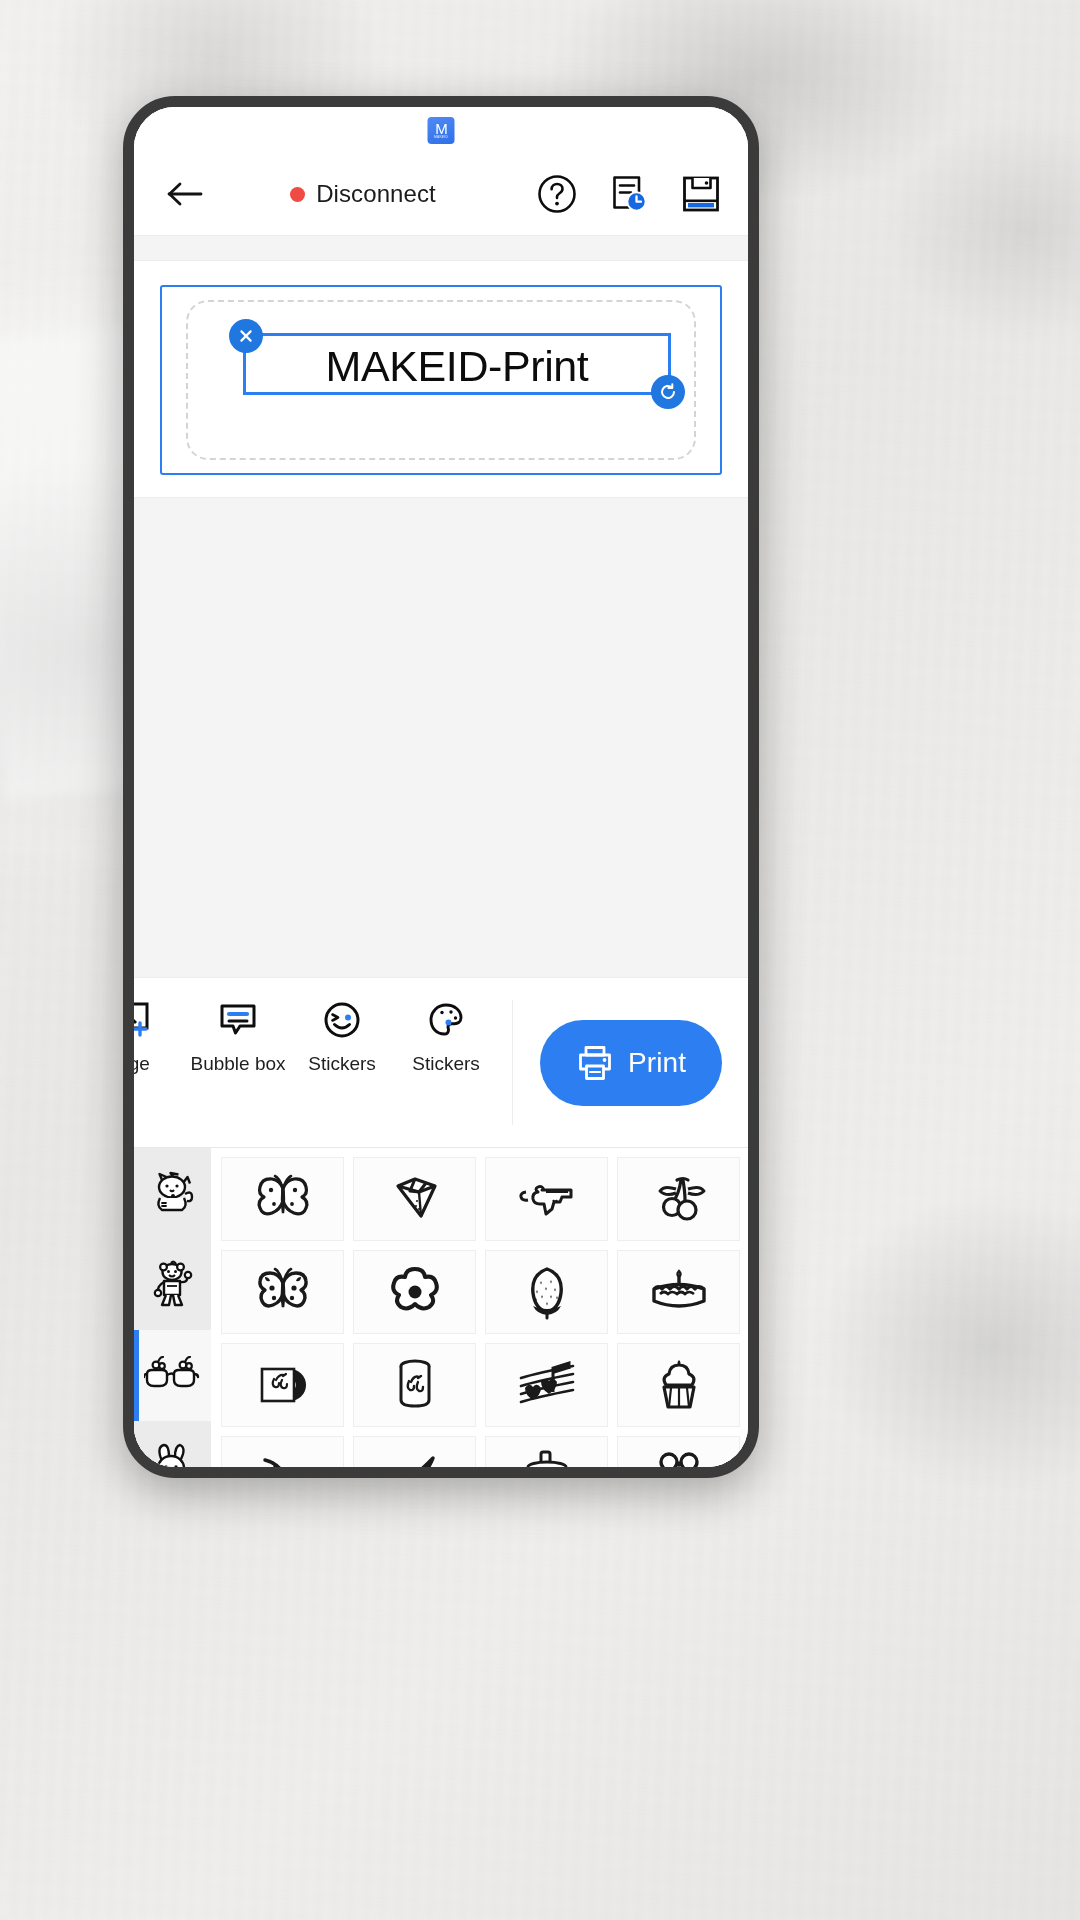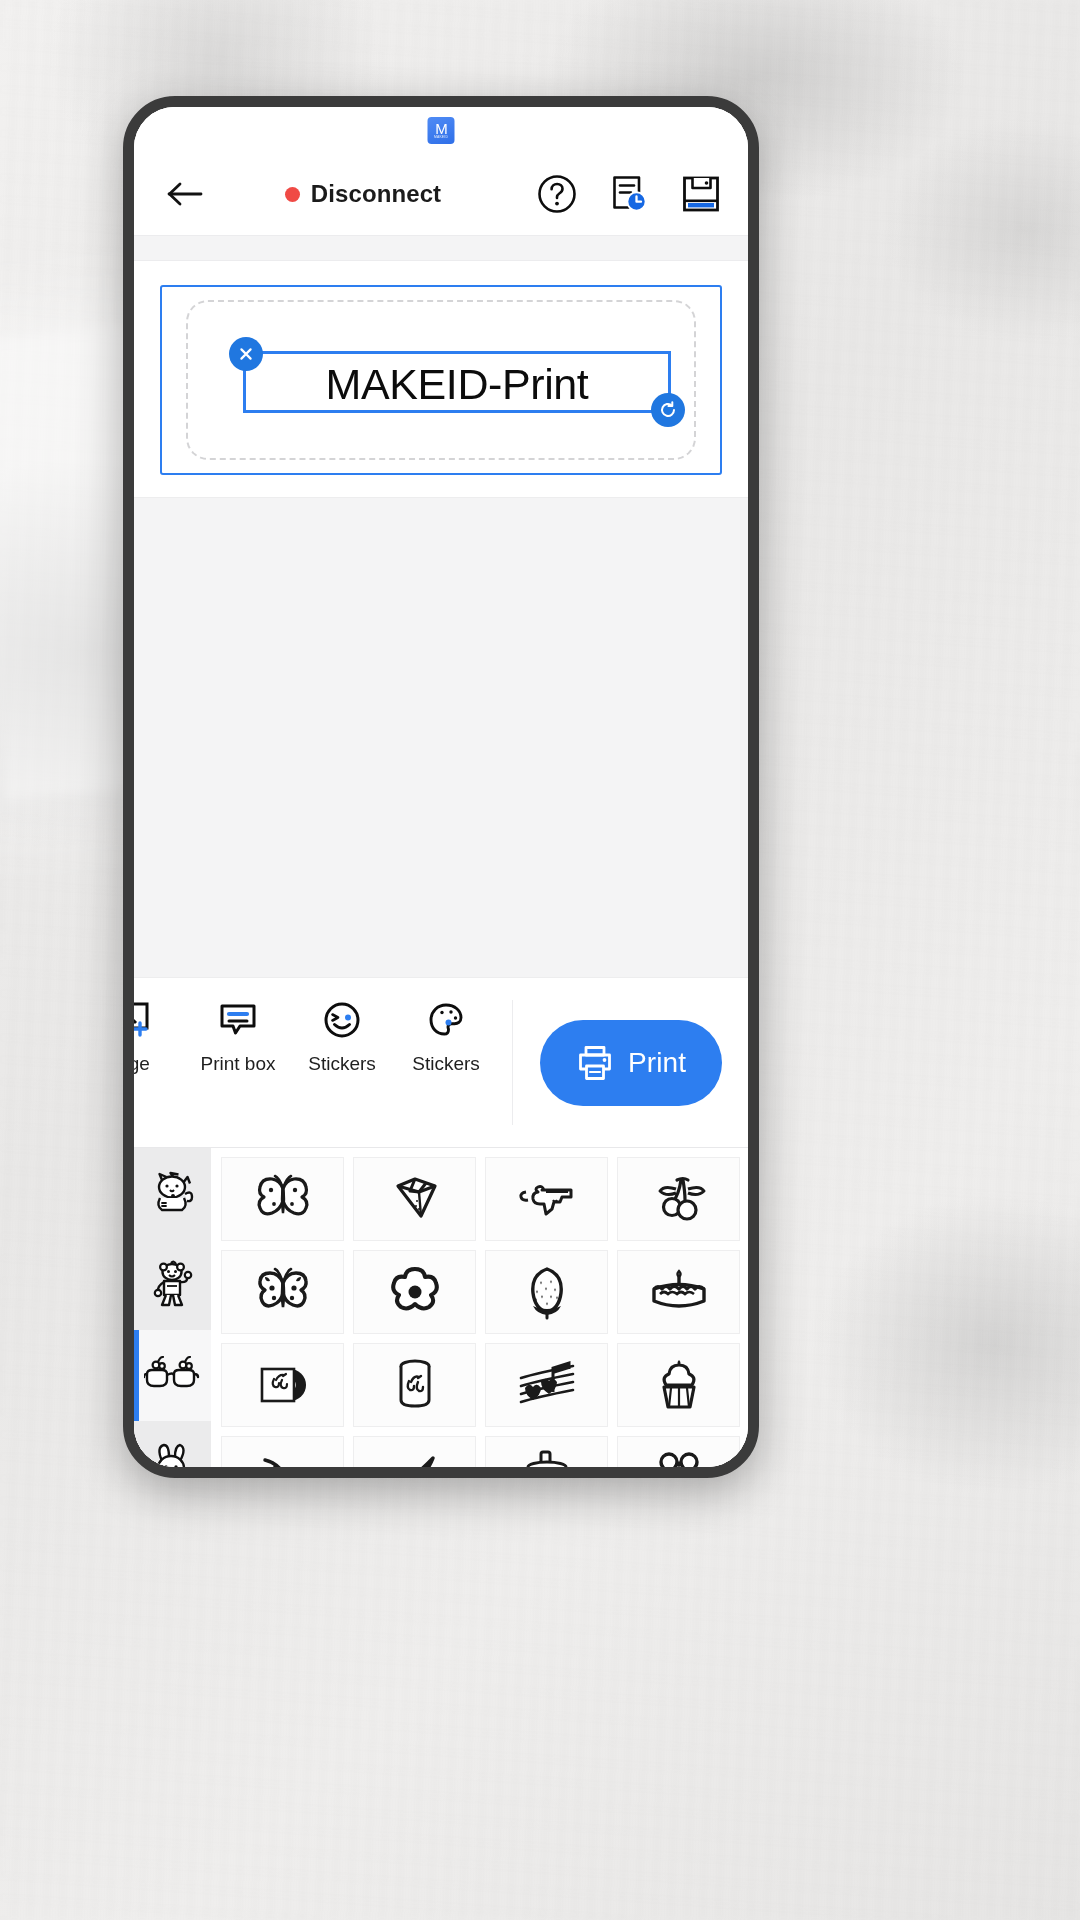--- a/index.html
+++ b/index.html
@@ -125,21 +125,21 @@
     cursor: pointer;
   }
   .conn-dot {
     width: 15px; height: 15px;
     border-radius: 50%;
     background: #f04a45;
   }
   .conn-label {
     font-size: 24px;
     color: #1b1b1b;
-    font-weight: 700;
+    font-weight: 400;
     letter-spacing: .1px;
   }
   .header-icons {
     display: flex;
     align-items: center;
     gap: 26px;
     margin-left: 6px;
   }
   .hicon { width: 46px; height: 46px; display: flex; align-items: center; justify-content: center; cursor: pointer; }
 
@@ -170,21 +170,21 @@
   }
   .label-inner-dash {
     position: absolute;
     left: 24px; right: 24px; top: 13px; bottom: 13px;
     border: 2px dashed #d4d4d6;
     border-radius: 22px;
   }
   .text-object {
     position: absolute;
     left: 81px;
-    top: 64px;
+    top: 46px;
     width: 428px;
     height: 62px;
     border: 3px solid #2d7ef0;
     display: flex;
     align-items: center;
     justify-content: center;
   }
   .text-object .txt {
     font-size: 43px;
     color: #0c0c0c;
@@ -430,21 +430,21 @@
         </div>
 
         <div class="tool">
           <span class="tool-ico">
             <svg width="40" height="40" viewBox="0 0 40 40">
               <path d="M4 6 H36 V26 H22 L17.5 33 L15 26 H4 Z" fill="#fff" stroke="#0d0d0d" stroke-width="3" stroke-linejoin="round"></path>
               <path d="M11 14 H29" stroke="#2d7ef0" stroke-width="4.2" stroke-linecap="round"></path>
               <path d="M11 21 H29" stroke="#0d0d0d" stroke-width="3" stroke-linecap="round"></path>
             </svg>
           </span>
-          <span class="tool-label">Print box</span>
+          <span class="tool-label">Bubble box</span>
         </div>
 
         <div class="tool">
           <span class="tool-ico">
             <svg width="40" height="40" viewBox="0 0 40 40">
               <circle cx="20" cy="20" r="16" fill="none" stroke="#0d0d0d" stroke-width="3"></circle>
               <path d="M10.5 14.5 L16 17.5 L10.5 20.5" fill="none" stroke="#0d0d0d" stroke-width="2.6" stroke-linecap="round" stroke-linejoin="round"></path>
               <circle cx="26" cy="17.5" r="3" fill="#2d7ef0"></circle>
               <path d="M12.5 24.5 Q20 31.5 27.5 24.5" fill="none" stroke="#0d0d0d" stroke-width="3" stroke-linecap="round"></path>
             </svg>

